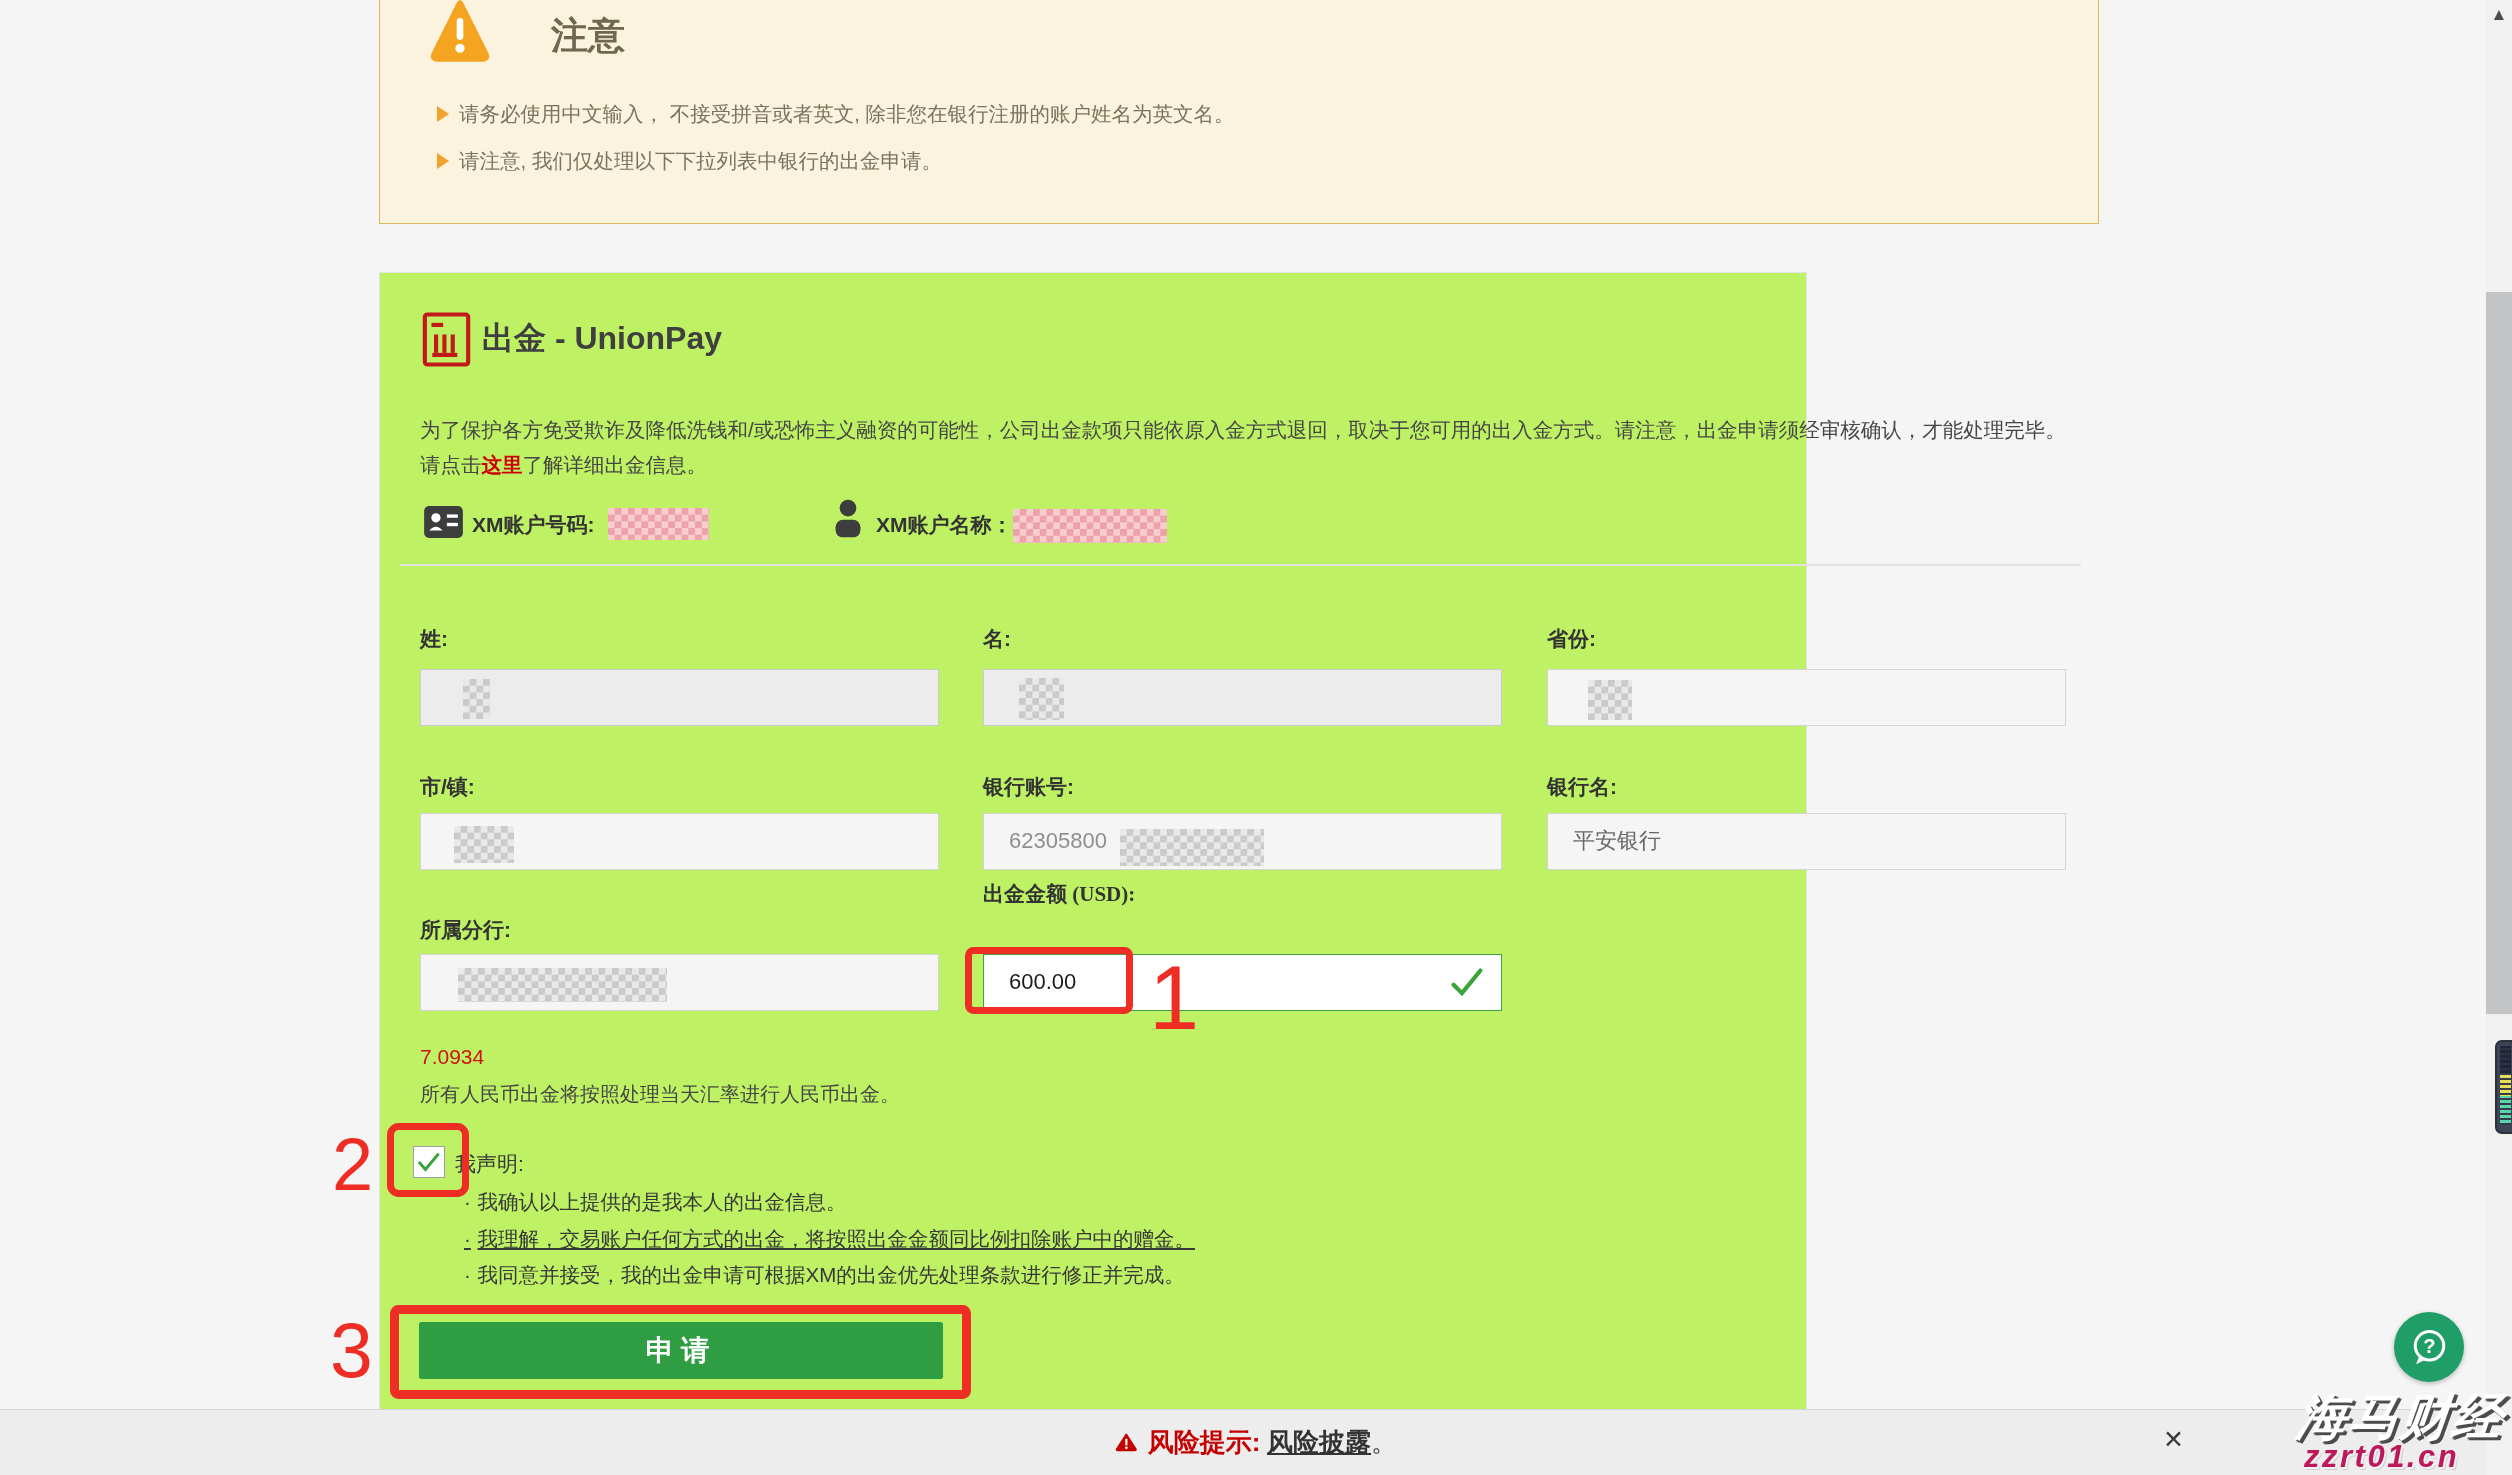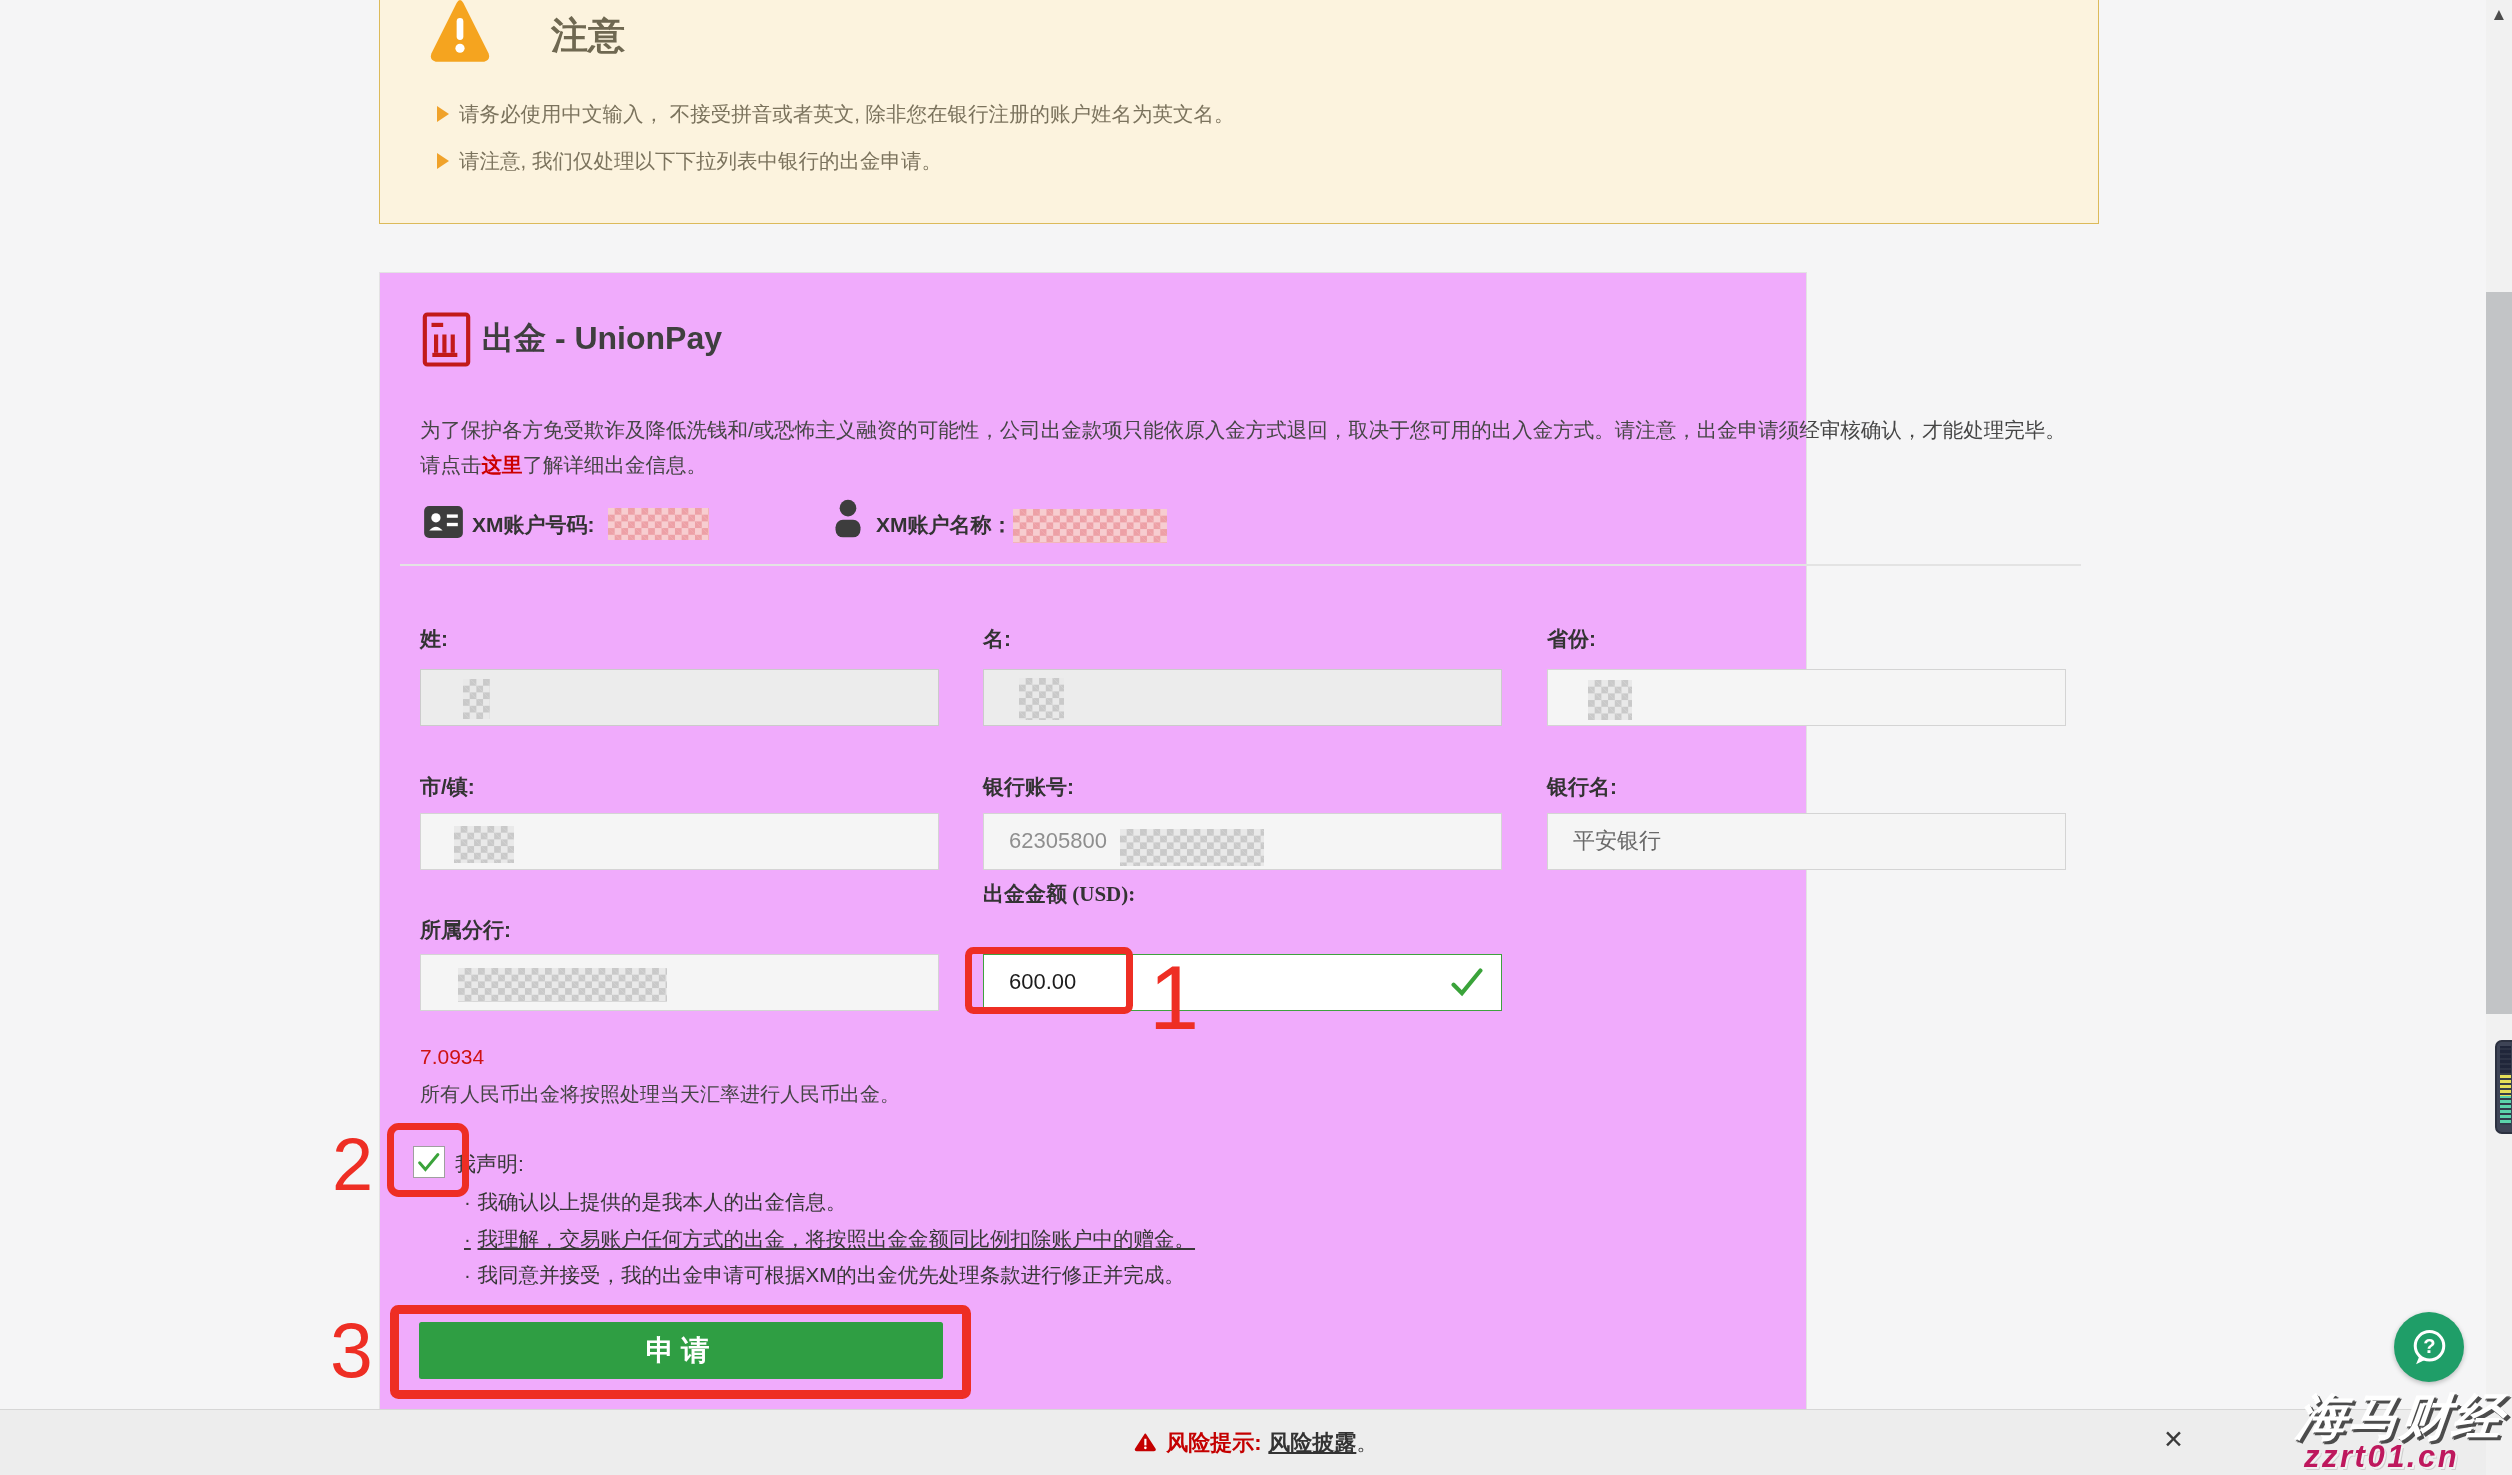--- a/index.html
+++ b/index.html
@@ -10,21 +10,21 @@
   
   .notice{position:absolute;left:379px;top:-32px;width:1720px;height:256px;
           background:#fcf3de;border:1.7px solid #dcba5a;box-sizing:border-box;}
   .notice-title{position:absolute;left:171px;top:42px;font-size:37px;font-weight:bold;color:#6f6851;}
   .notice-row{position:absolute;left:57px;display:flex;align-items:flex-start;width:1592px;}
   .n-arrow{width:0;height:0;border-left:12.6px solid #f0a22a;border-top:8.4px solid transparent;
            border-bottom:8.4px solid transparent;margin:5.9px 10px 0 0;flex:none;}
   .n-text{font-size:20.5px;line-height:28.5px;color:#7b735d;}
 
   
-  .panel{position:absolute;left:379px;top:272px;width:1428px;height:1137px;background:#f0abfc;
+  .panel{position:absolute;left:379px;top:272px;width:1428px;height:1137px;background:#bef264;
          border:0.8px solid #e3e3e3;border-bottom:none;box-sizing:border-box;}
   .p-title{position:absolute;left:102px;top:44px;font-size:32px;font-weight:bold;color:#3f3f3f;}
   .p-desc{position:absolute;left:40px;top:139px;width:1663px;font-size:20.5px;line-height:35px;color:#464646;}
   .red-link{color:#cc0000;font-weight:bold;text-decoration:none;cursor:pointer;}
   .acct-label{position:absolute;font-size:21px;font-weight:bold;color:#333;}
   .divider{position:absolute;left:20px;top:291px;width:1681px;height:1.7px;background:#e3e3e3;}
 
   .lbl{position:absolute;width:519px;font-size:21px;font-weight:bold;color:#333;}
   .field{position:absolute;width:519px;height:57px;box-sizing:border-box;border:0.8px solid #cbcbcb;}
   .f-dark{background:#ececec;}
@@ -54,21 +54,21 @@
           font-family:inherit;cursor:pointer;}
 
   
   .ann-box{position:absolute;border:7.5px solid #ee2e24;border-radius:8.4px;box-sizing:border-box;}
   .ann-num{position:absolute;color:#ee2e24;font-weight:400;line-height:1;}
 
   
   .risk-bar{position:absolute;left:0;top:1409px;width:2512px;height:66px;background:#ededed;
             border-top:0.8px solid #d6d6d6;box-sizing:border-box;}
   .risk-line{position:absolute;left:0;top:0;width:100%;height:100%;display:flex;align-items:center;
-             justify-content:center;font-size:22px;color:#333;}
+             justify-content:center;font-size:26px;color:#333;}
   .risk-prefix{color:#c40000;font-weight:bold;margin:0 6.7px 0 8.4px;}
   .risk-link{color:#333;font-weight:bold;text-decoration:underline;cursor:pointer;}
   .risk-close{position:absolute;left:2163px;top:15px;font-size:25px;color:#3a3a3a;cursor:pointer;}
 
   
   .sb-track{position:absolute;left:2486px;top:0;width:26px;height:1475px;background:#f1f1f1;}
   .sb-up{position:absolute;left:2486px;top:5px;width:26px;text-align:center;font-size:17px;color:#4c4c4c;cursor:pointer;}
   .sb-thumb{position:absolute;left:2486px;top:292px;width:26px;height:722px;background:#c2c4c6;cursor:pointer;}
 
   

